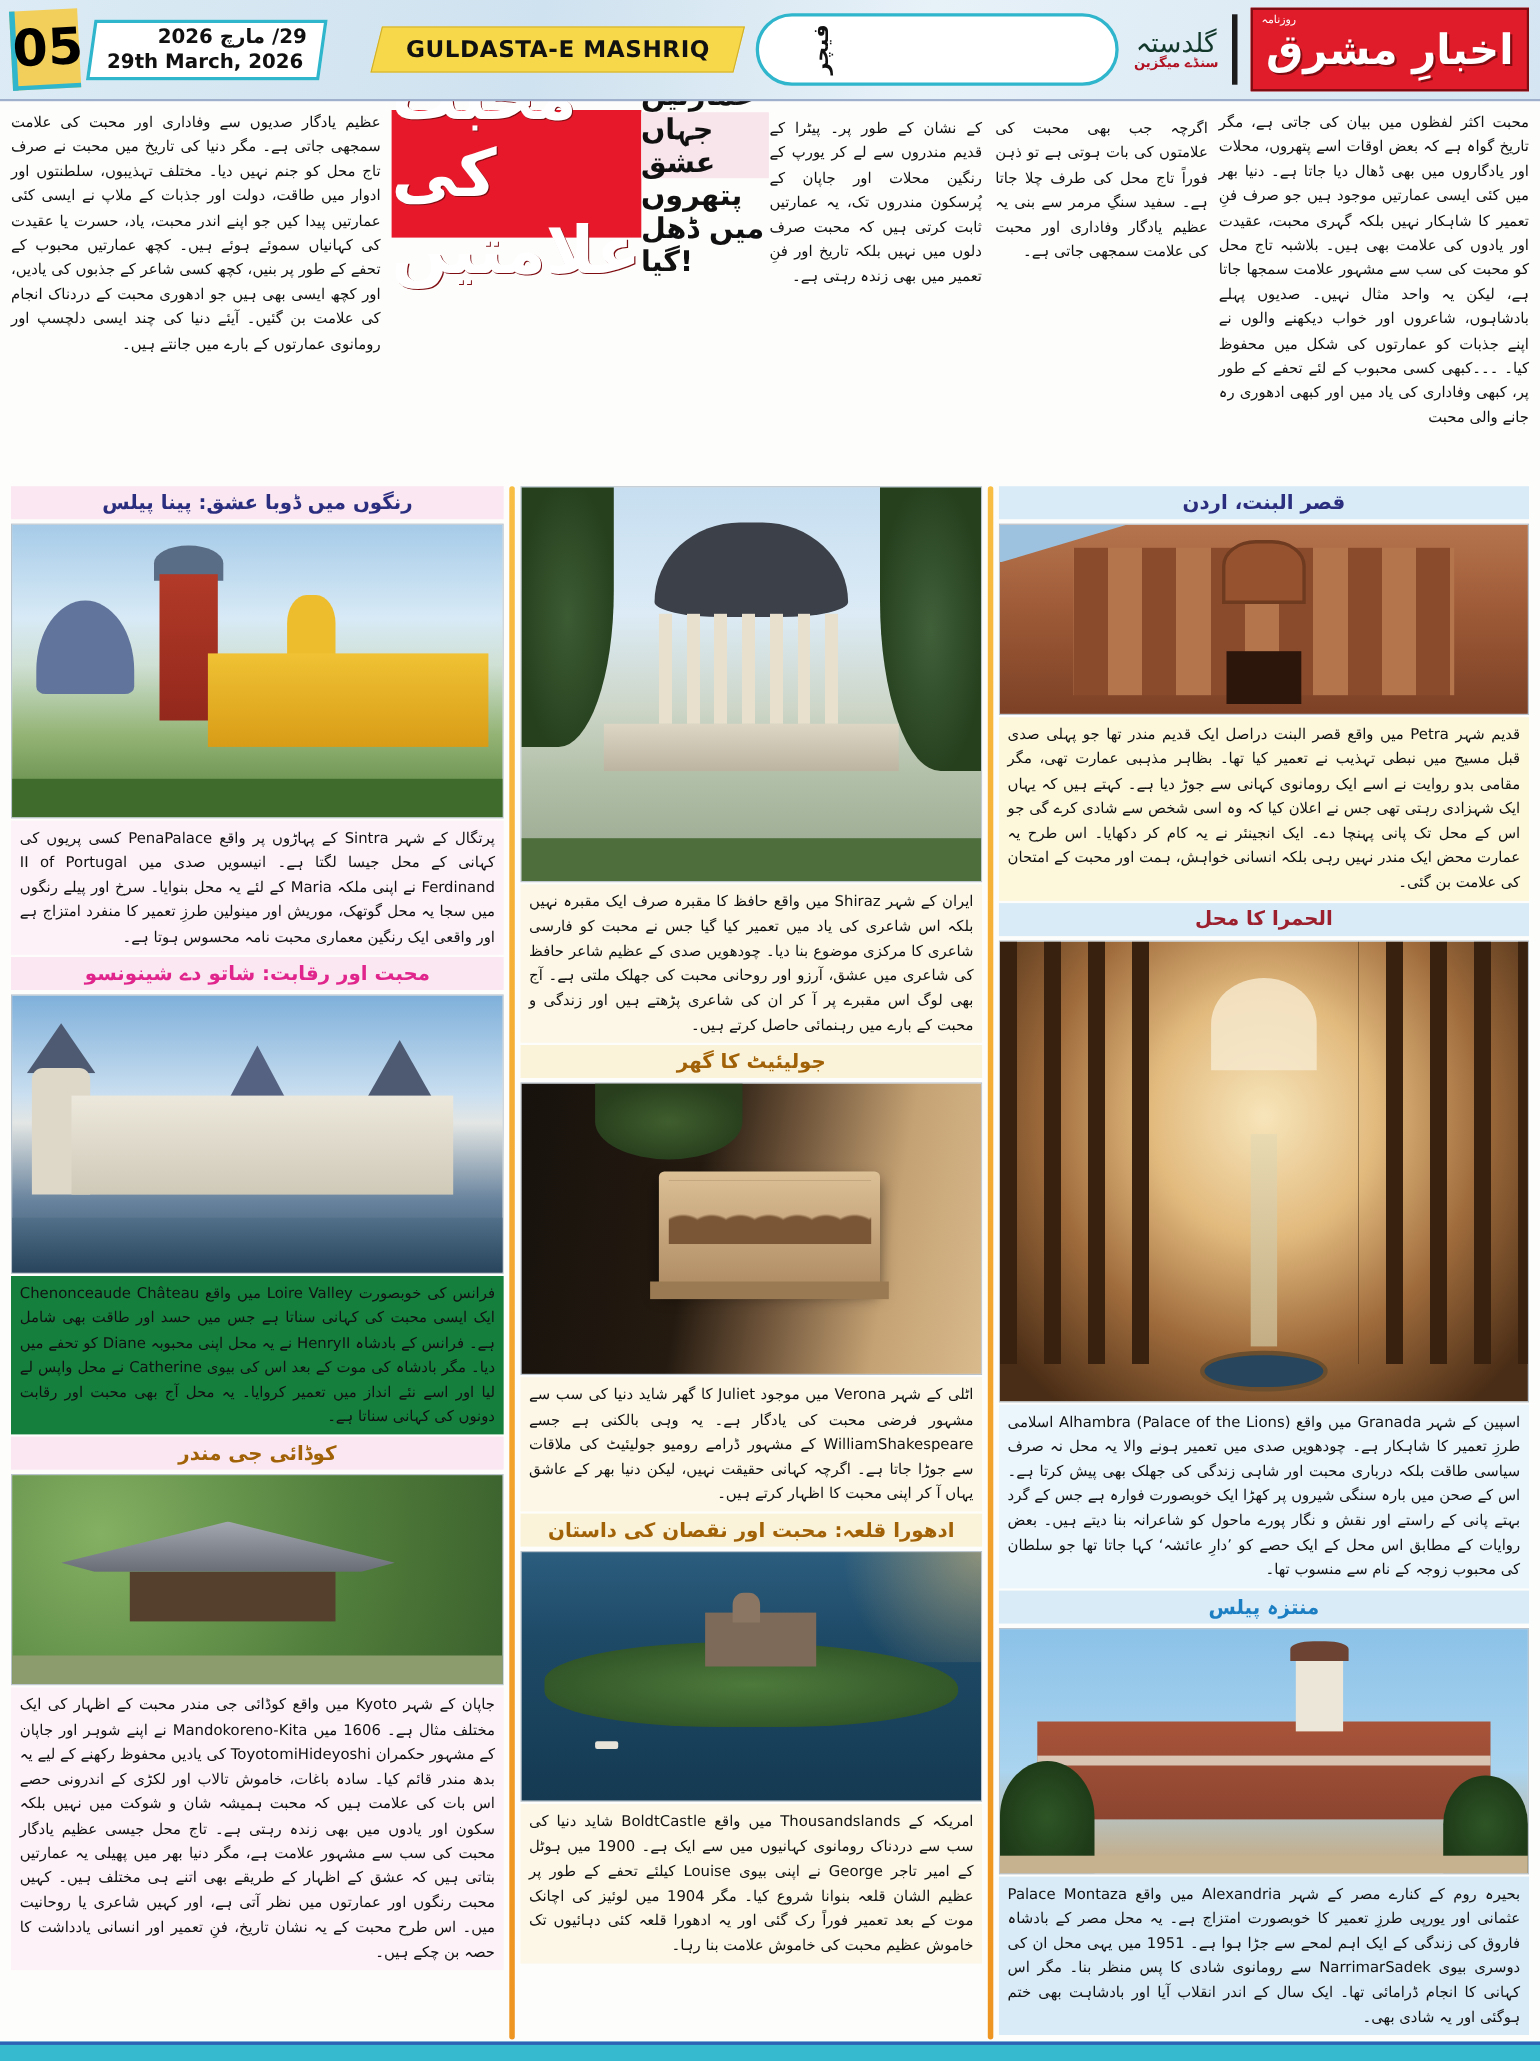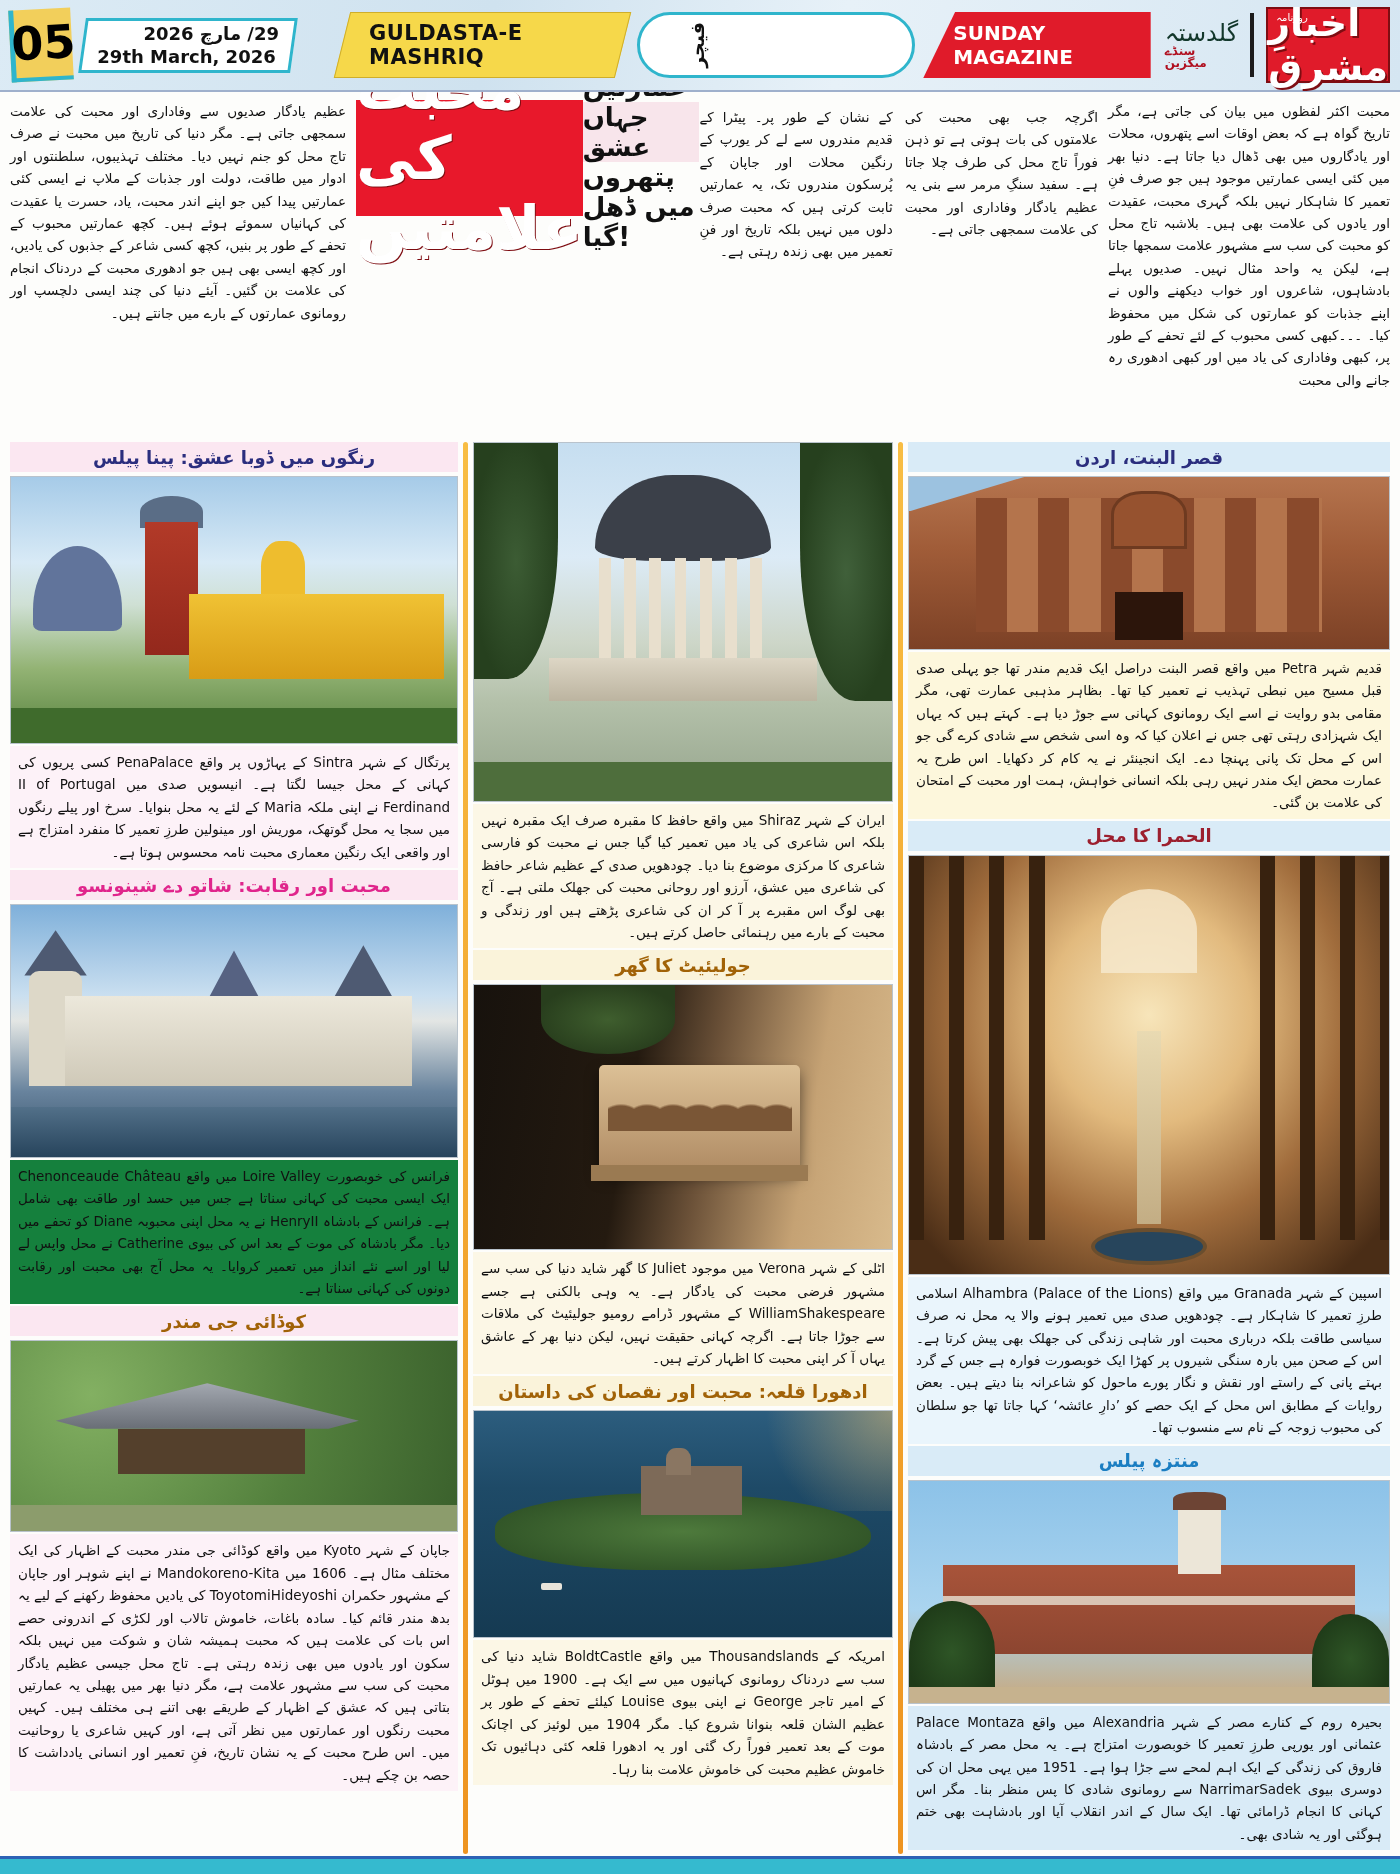--- a/index.html
+++ b/index.html
@@ -148,21 +148,20 @@
     <div class="datebox">
       <div dir="rtl">29/ مارچ 2026</div>
       <div>29th March, 2026</div>
     </div>
     <div class="banner">
       <span>GULDASTA-E MASHRIQ</span>
     </div>
     <div class="feature-pill">
       <span>فیچر</span>
     </div>
-    <div class="sunday">SUNDAY MAGAZINE</div>
     <div class="gulogo">
       <div class="big">گلدستہ</div>
       <div class="small">سنڈے میگزین</div>
     </div>
     <div class="vbar"></div>
     <div class="masthead">
       <span class="tiny">روزنامہ</span>
       <span class="big">اخبارِ مشرق</span>
     </div>
   </header>

